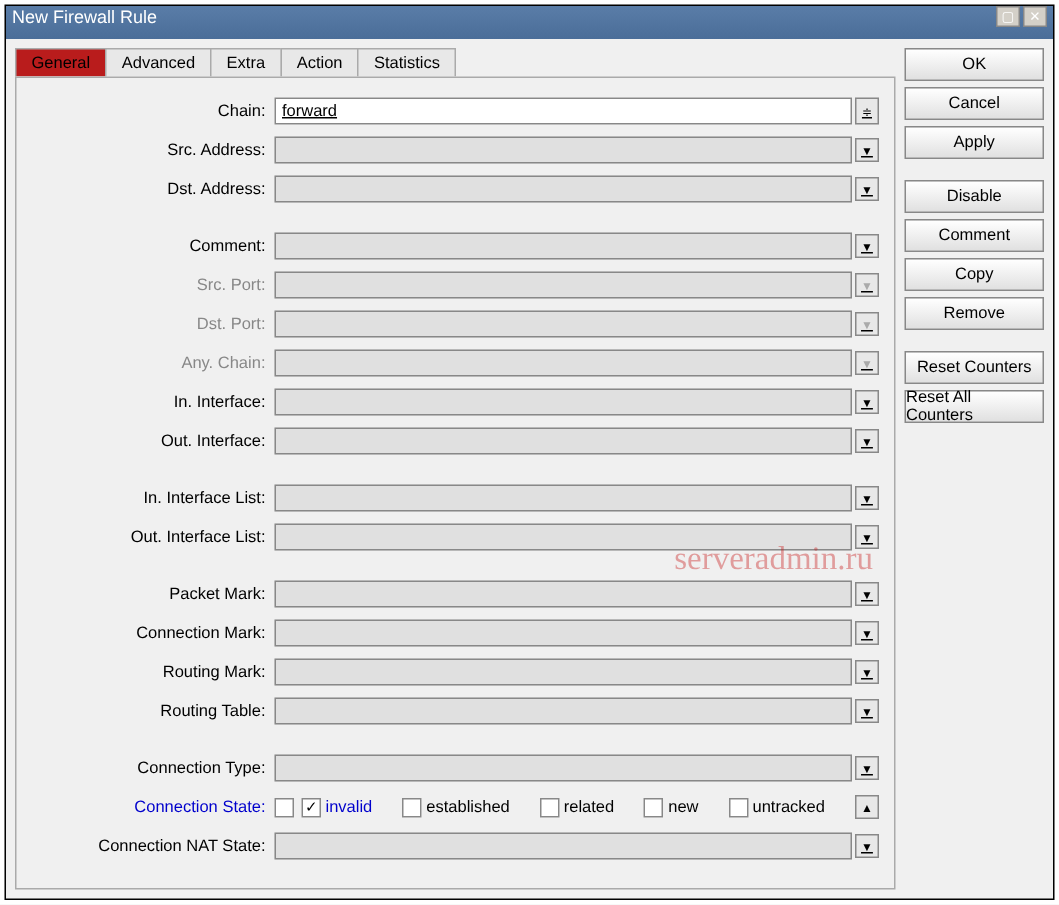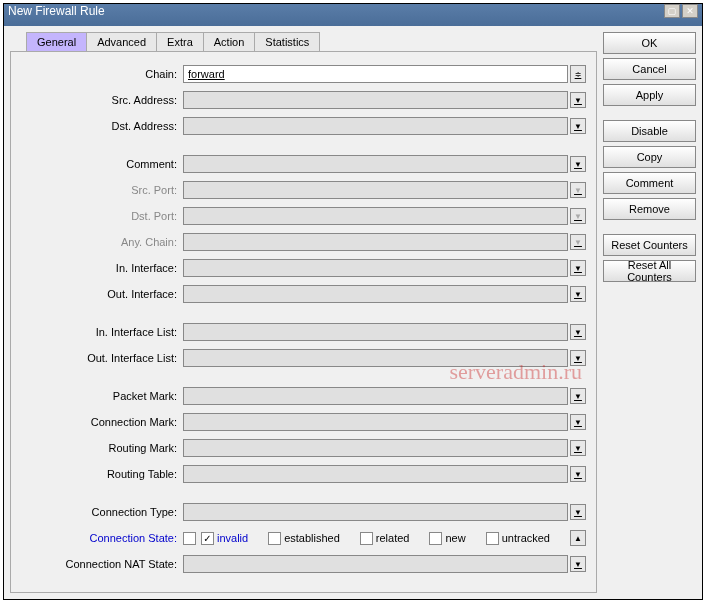--- a/index.html
+++ b/index.html
@@ -6,37 +6,37 @@
 body { background: #fff; padding: 3px; }
 .window { width: 700px; height: 597px; border: 1px solid #000; background: #f0f0f0; position: relative; }
 .titlebar { background: linear-gradient(#5a7da8, #4a6d98); color: #fff; height: 22px; display: flex; align-items: flex-start; padding: 0 4px; justify-content: space-between; }
 .title-text { font-size: 12px; }
 .title-btns { display: flex; gap: 2px; }
 .title-btn { width: 16px; height: 14px; background: #d4d0c8; border: 1px solid #888; display: flex; align-items: center; justify-content: center; cursor: pointer; font-size: 9px; }
 .body { display: flex; padding: 6px; gap: 6px; height: calc(100% - 22px); }
 .left { flex: 1; display: flex; flex-direction: column; }
 .tabs { display: flex; }
 .tab { padding: 3px 10px; border: 1px solid #aaa; background: #e8e8e8; border-bottom: none; cursor: pointer; margin-right: -1px; }
-.tab.active { background: #c4b5fd; margin-left: 16px; }
+.tab.active { background: #b91c1c; }
 .tab-content { border: 1px solid #aaa; background: #f0f0f0; flex: 1; padding: 10px 10px 10px 12px; overflow-y: auto; }
 .row { display: flex; align-items: center; height: 24px; margin-bottom: 2px; }
 .row.sep { margin-top: 14px; }
 .label { width: 160px; text-align: right; padding-right: 6px; color: #000; }
 .label.gray { color: #888; }
 .label.blue { color: #0000cc; }
 .input-wrap { flex: 1; display: flex; align-items: center; text-decoration: underline; }
 .input { flex: 1; height: 18px; border: 1px solid #888; background: #fff; padding: 0 4px; }
 .input.gray { background: #e0e0e0; }
 .arrow { width: 16px; height: 16px; border: 1px solid #888; background: #e8e8e8; display: flex; align-items: center; justify-content: center; cursor: pointer; font-size: 8px; margin-left: 2px; }
 .arrow.updown { height: 18px; }
 .cb-row { flex: 1; display: flex; align-items: center; gap: 2px; }
 .cb-wrap { display: flex; align-items: center; margin-right: 18px; }
 .cb { width: 13px; height: 13px; border: 1px solid #888; background: #fff; display: flex; align-items: center; justify-content: center; margin-right: 3px; cursor: pointer; }
 .cb.checked::after { content: "✓"; font-size: 10px; color: #000; }
-.right { width: 94px; display: flex; flex-direction: column; gap: 4px; text-align: center; }
+.right { width: 94px; display: flex; flex-direction: column; gap: 4px; }
 .btn { height: 22px; border: 1px solid #888; background: linear-gradient(#fff, #e0e0e0); cursor: pointer; display: flex; align-items: center; justify-content: center; }
 .watermark { position: absolute; right: 120px; top: 355px; font-size: 22px; color: rgba(200,30,30,0.4); font-family: 'Comic Sans MS', cursive; pointer-events: none; }
 </style>
 </head>
 <body>
 
 <div class="window">
   <div class="titlebar">
     <span class="title-text">New Firewall Rule</span>
     <div class="title-btns">
@@ -207,22 +207,22 @@
         </div>
 
       </div>
     </div>
     <div class="right">
       <div class="btn">OK</div>
       <div class="btn">Cancel</div>
       <div class="btn">Apply</div>
       <div style="height:6px"></div>
       <div class="btn">Disable</div>
+      <div class="btn">Comment</div>
       <div class="btn">Copy</div>
-      <div class="btn">Comment</div>
       <div class="btn">Remove</div>
       <div style="height:6px"></div>
       <div class="btn">Reset Counters</div>
       <div class="btn">Reset All Counters</div>
     </div>
   </div>
   <div class="watermark">serveradmin.ru</div>
 </div>
 
 </body></html>

